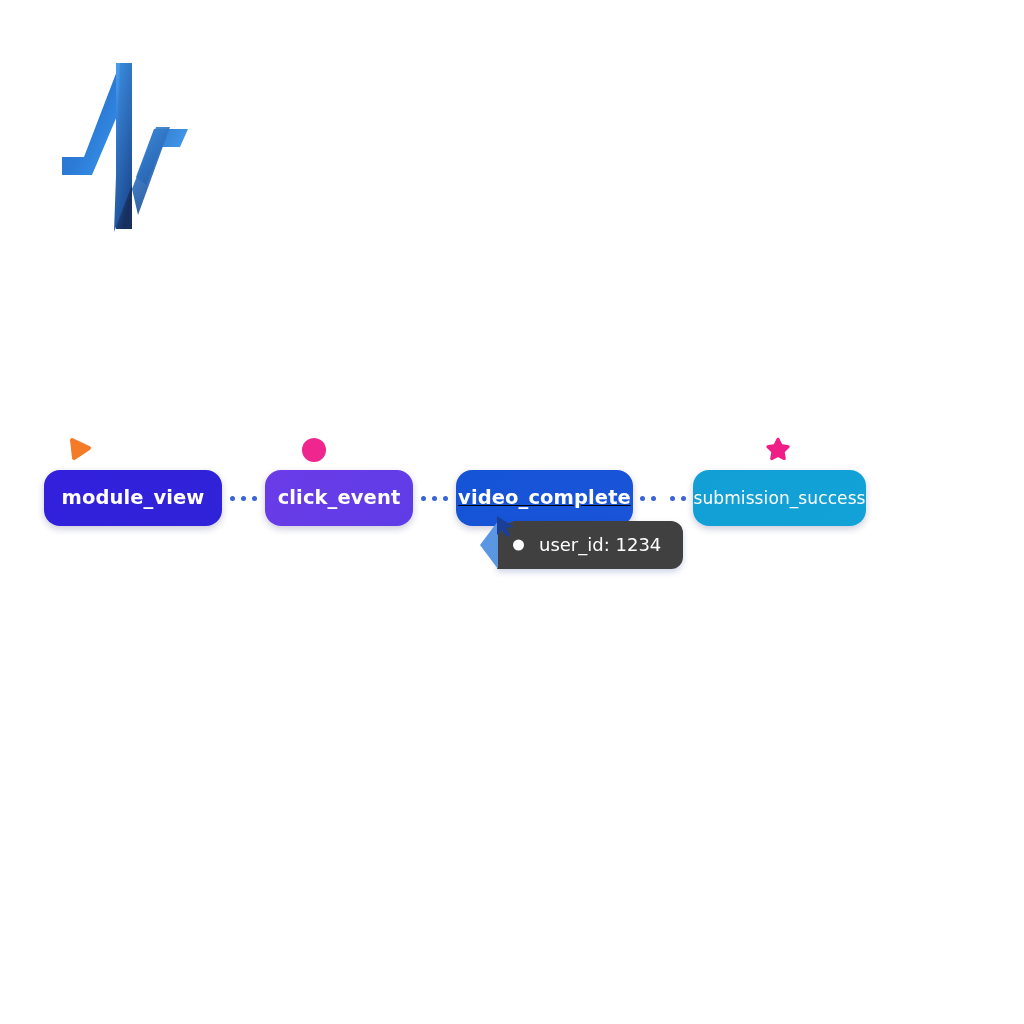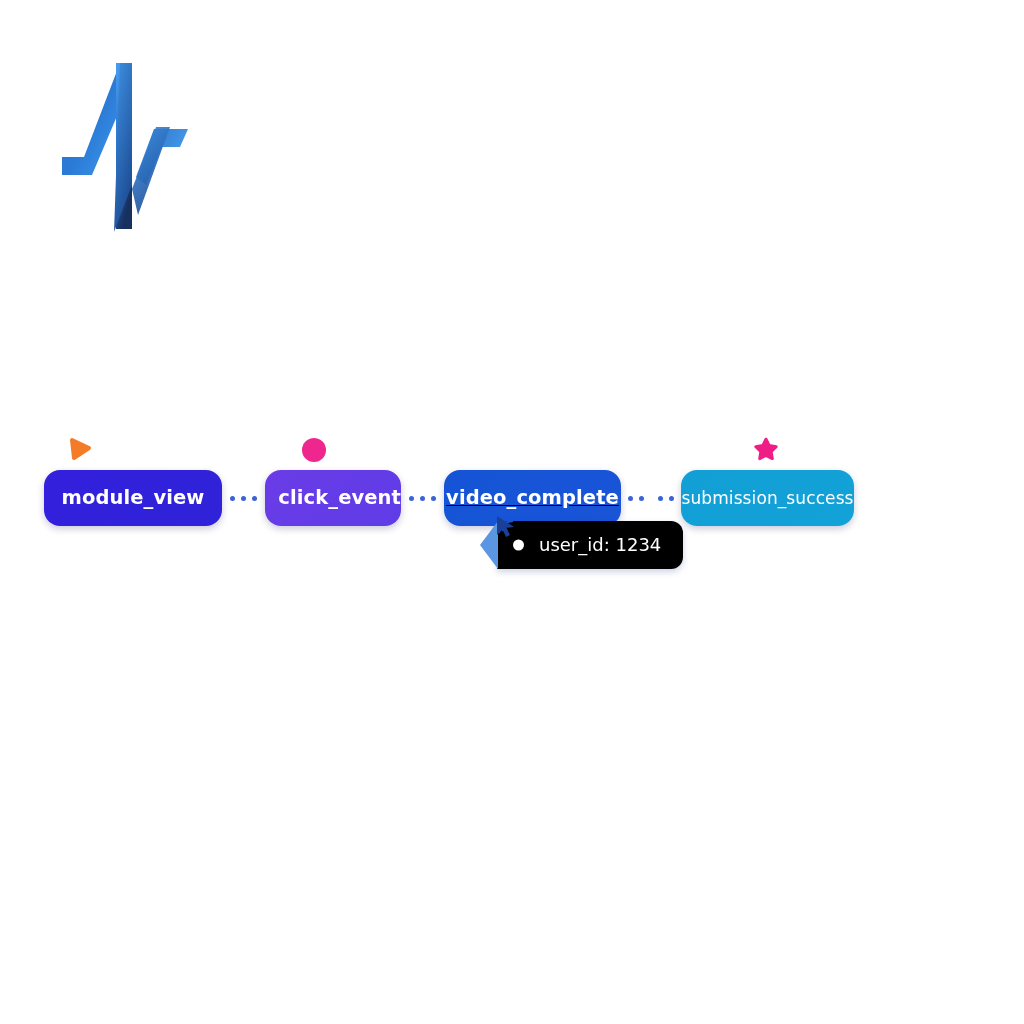--- a/index.html
+++ b/index.html
@@ -108,21 +108,21 @@
     height: 48px;
     display: flex;
     align-items: center;
   }
   #data-tag .tag-body {
     position: relative;
     height: 48px;
     padding: 0 22px 0 42px;
     display: flex;
     align-items: center;
-    background: #000000;
+    background: #404040;
     border-radius: 0 12px 12px 0;
     box-shadow: 0 3px 6px rgba(30, 60, 140, 0.22);
   }
   #data-tag .tag-point {
     position: absolute;
     left: -17px;
     top: 0;
     width: 0;
     height: 0;
     border-top: 24px solid transparent;
@@ -196,21 +196,21 @@
       <span class="node-marker marker-triangle"><svg viewBox="0 0 26 26" width="26" height="26">
           <path fill="#f47b28" stroke="#f47b28" stroke-linejoin="round" stroke-width="4" d="M5 4 L22 12 L7 22 Z"></path>
         </svg></span>
       <span class="node-label">module_view</span>
     </div>
     <div class="connector" style="padding-left: 8px; padding-right: 8px;">
       <span class="dot" style="background: rgb(58, 99, 216);"></span>
       <span class="dot" style="background: rgb(58, 99, 216);"></span>
       <span class="dot" style="background: rgb(58, 99, 216);"></span>
     </div>
-    <div class="flow-node" style="width: 136px; background: linear-gradient(135deg, rgb(106, 60, 232), rgb(95, 60, 230)); justify-content: flex-end;">
+    <div class="flow-node" style="width: 148px; background: linear-gradient(135deg, rgb(106, 60, 232), rgb(95, 60, 230));">
       <span class="node-marker marker-circle" style="background: rgb(240, 38, 143);"></span>
       <span class="node-label">click_event</span>
     </div>
     <div class="connector" style="padding-left: 8px; padding-right: 8px;">
       <span class="dot" style="background: rgb(58, 99, 216);"></span>
       <span class="dot" style="background: rgb(58, 99, 216);"></span>
       <span class="dot" style="background: rgb(58, 99, 216);"></span>
     </div>
     <div class="flow-node" style="width: 177px; background: linear-gradient(135deg, rgb(21, 84, 214), rgb(26, 84, 216)); text-decoration: underline;">
       <span class="node-label">video_complete</span>

